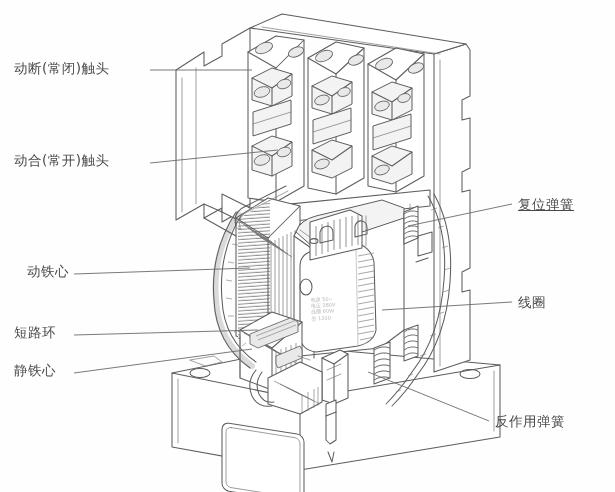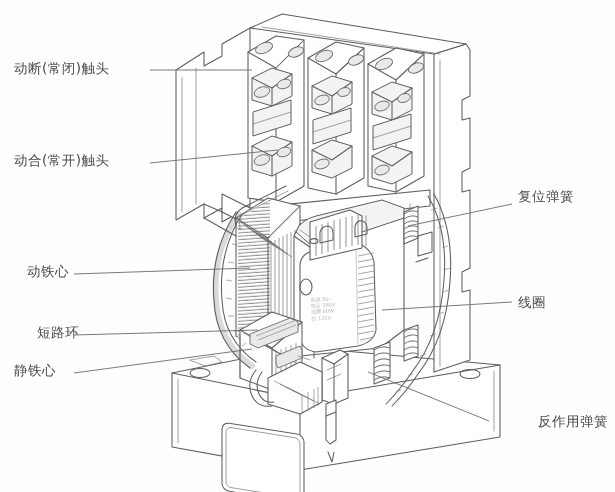--- a/index.html
+++ b/index.html
@@ -396,26 +396,26 @@
       <path class="leader" d="M74,373 L252,349"></path>
       <path class="leader" d="M512,204 L408,226"></path>
       <path class="leader" d="M512,302 L382,310"></path>
       <path class="leader" d="M489,421 L368,372"></path>
     </g>
   </svg>
 
   <div class="lbl" style="left:14px; top:152px;">动合(常开)触头</div>
   <div class="lbl" style="left:14px; top:60px;">动断(常闭)触头</div>
   <div class="lbl" style="left:27px; top:263px;">动铁心</div>
-  <div class="lbl" style="left:14px; top:324px;margin-left:23px;">短路环</div>
+  <div class="lbl" style="left:14px; top:324px;">短路环</div>
   <div class="lbl" style="left:14px; top:362px;">静铁心</div>
 
-  <div class="lbl lbl-right" style="left:518px; top:188px;">复位弹簧</div>
+  <div class="lbl lbl-right" style="left:518px; top:196px;text-decoration:underline;">复位弹簧</div>
   <div class="lbl lbl-right" style="left:518px; top:294px;text-align:right;">线圈</div>
-  <div class="lbl lbl-right" style="left:495px; top:413px;margin-left:43px;">反作用弹簧</div>
+  <div class="lbl lbl-right" style="left:495px; top:413px;">反作用弹簧</div>
 
   <div class="coil-spec" style="left:311px; top:296px;">
     <div>电源 50~</div>
     <div>电压 380V</div>
     <div>线圈 60W</div>
     <div>型 1200</div>
   </div>
 
 </div>
 

